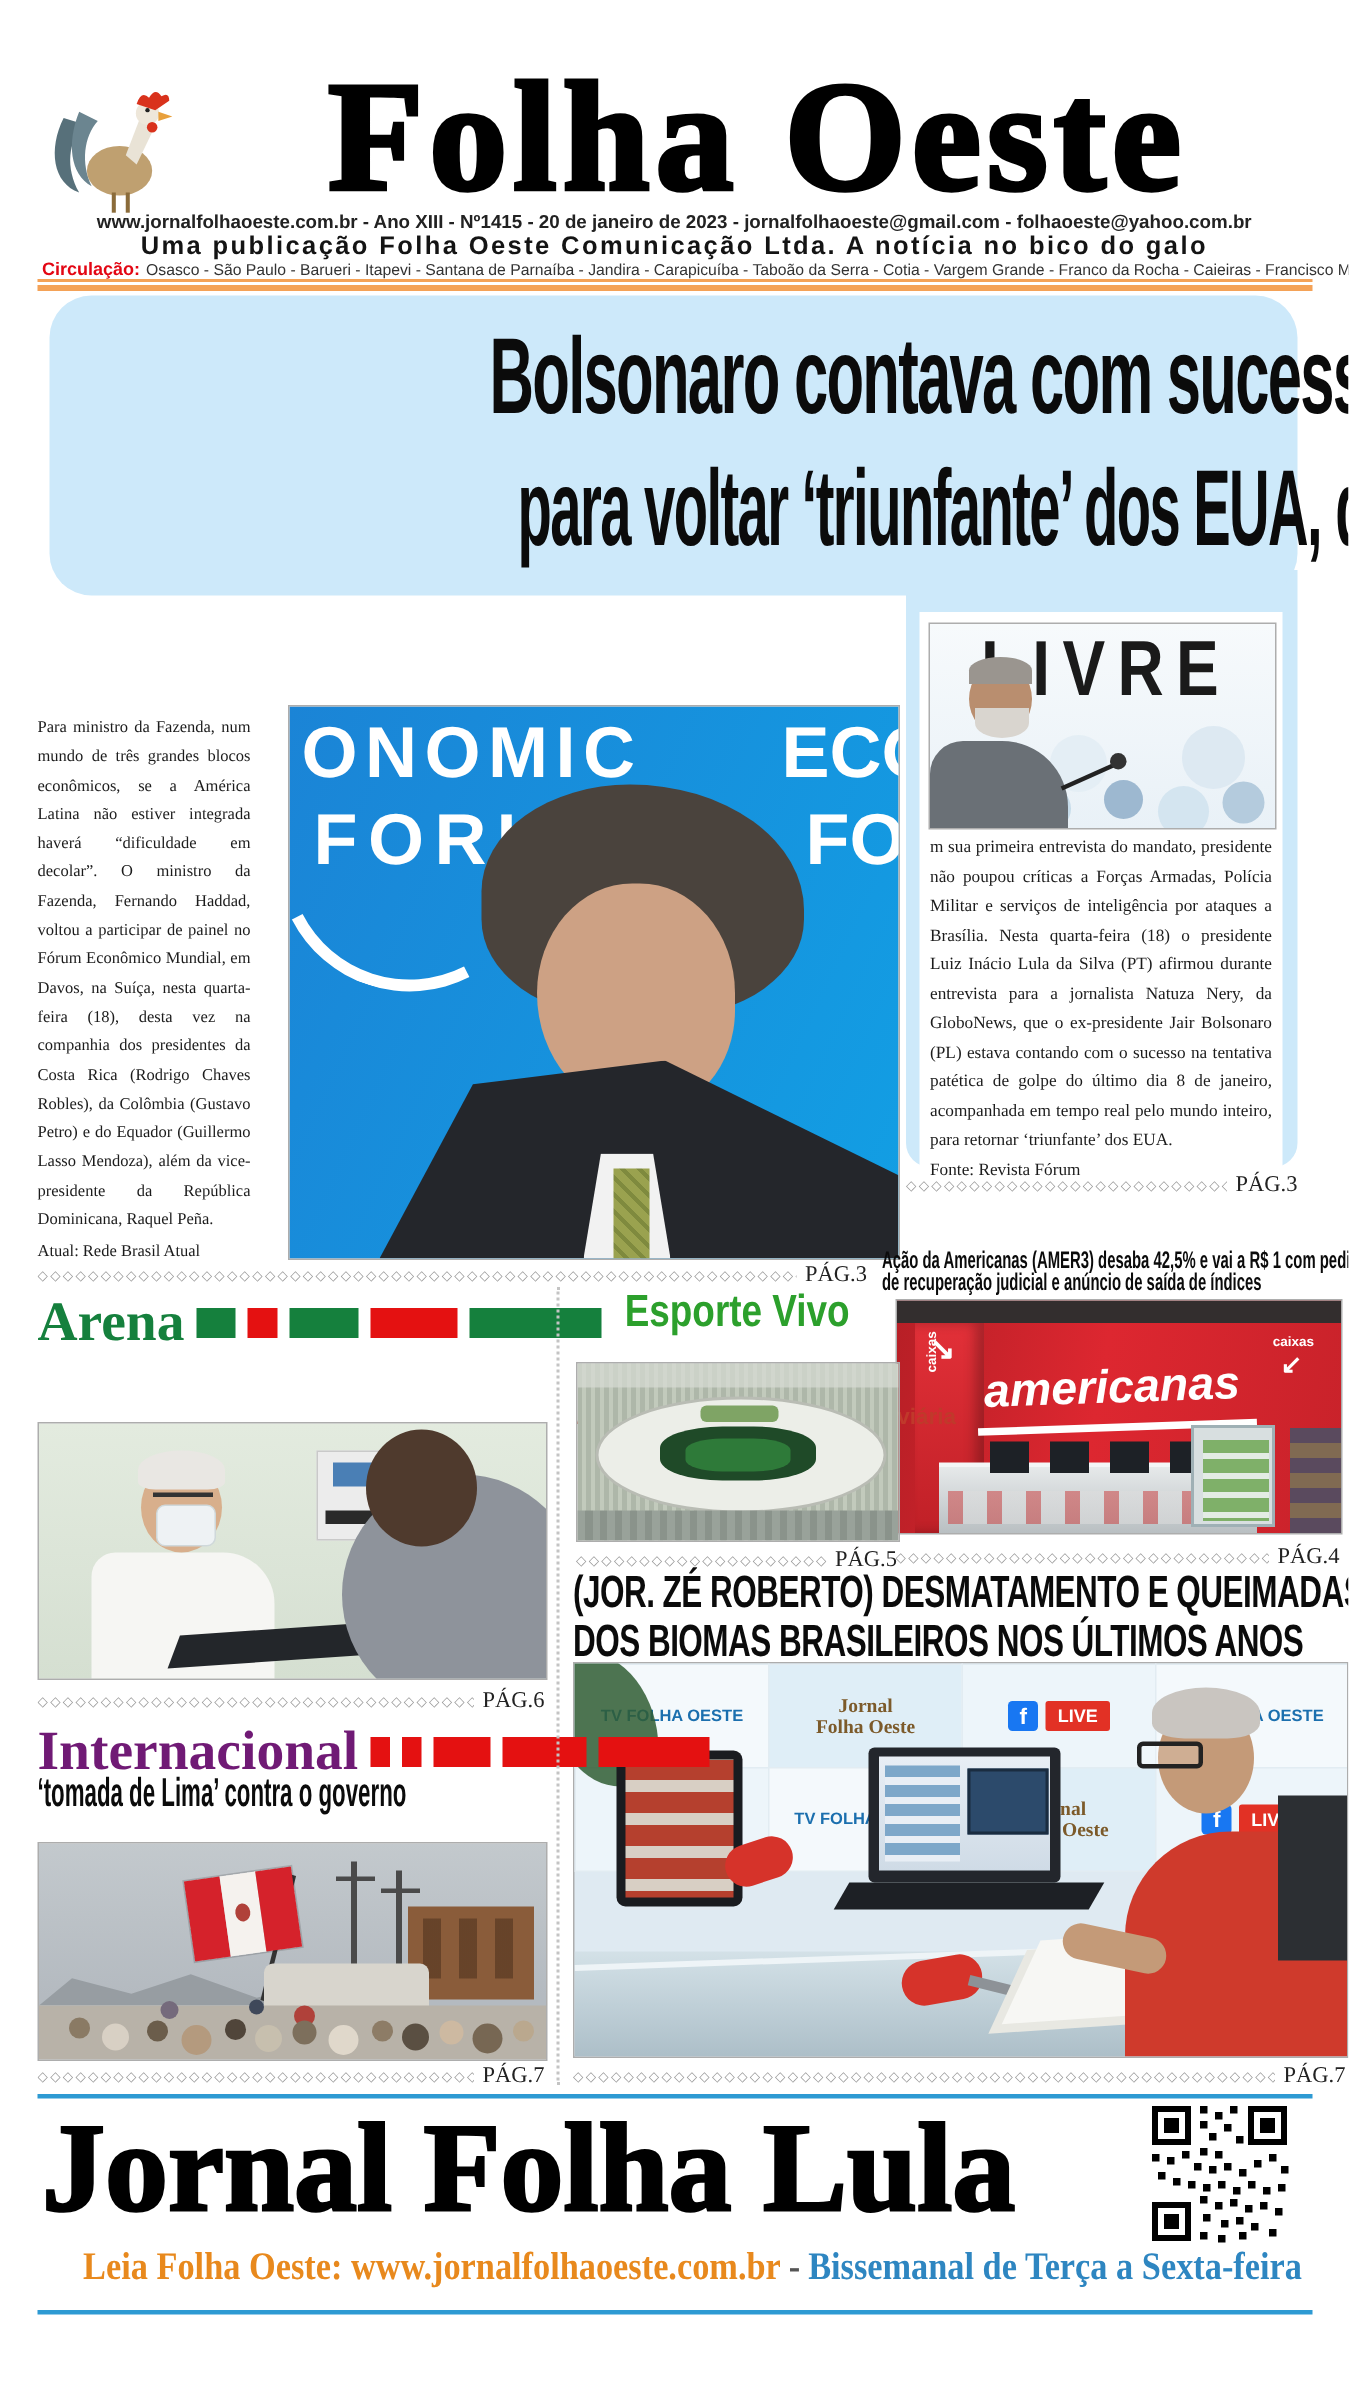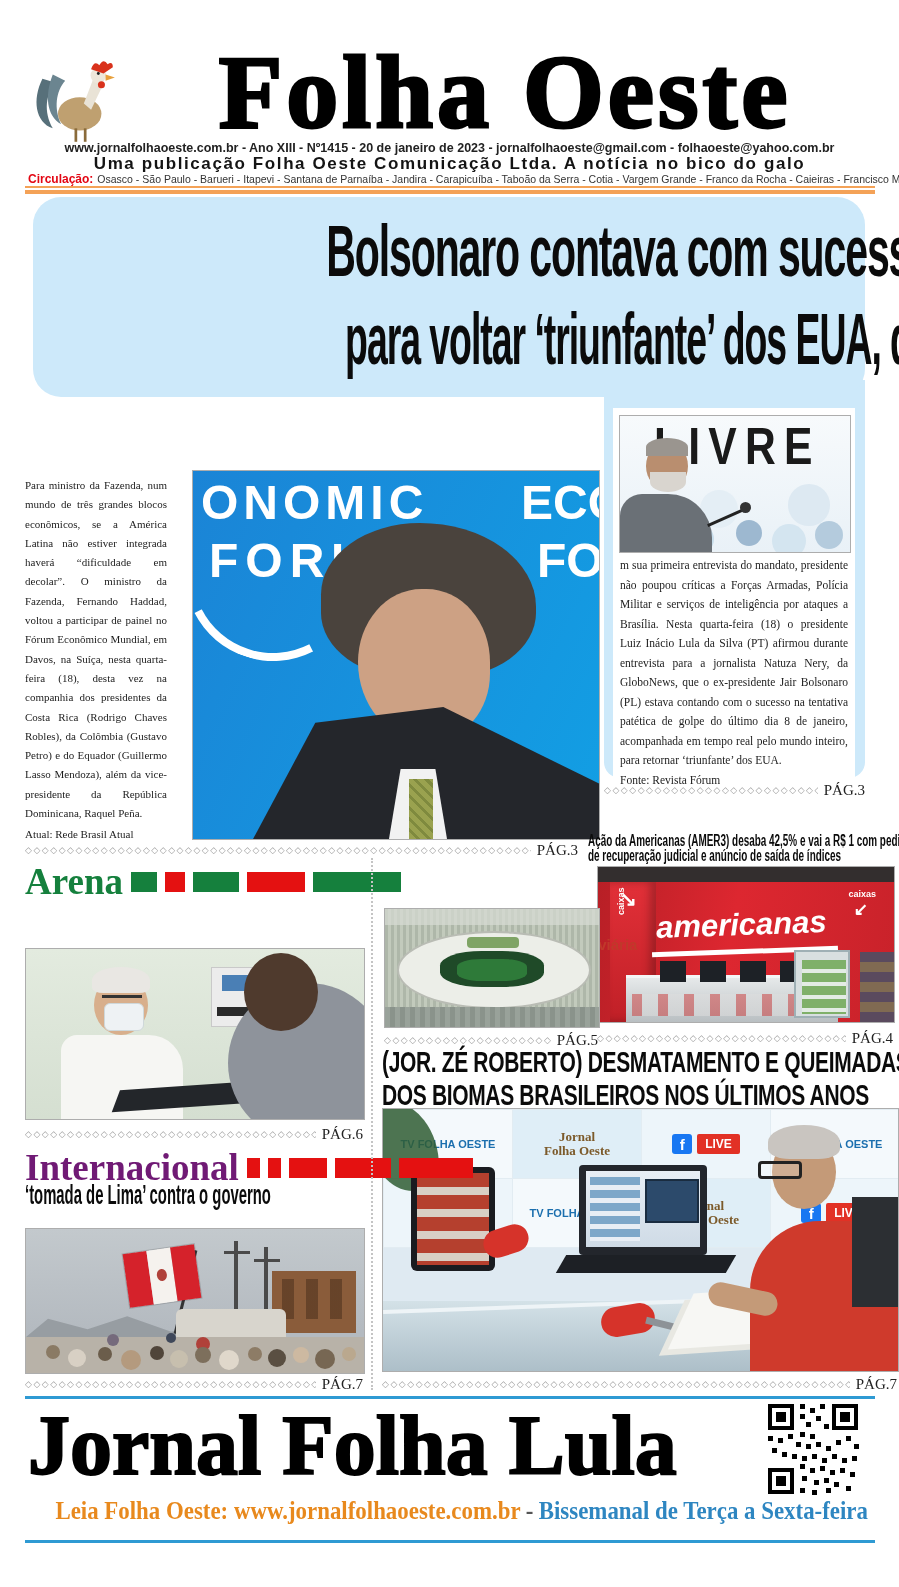--- a/index.html
+++ b/index.html
@@ -205,20 +205,21 @@
     <div class="ph-span" style="left:92px;top:136px;width:152px;height:22px;background:#23262a;transform:skewX(-24deg) rotate(-4deg);"></div>
     <div class="ph-span" style="left:250px;top:152px;width:22px;height:12px;background:#222;border-radius:50%;"></div>
     <div class="ph-span" style="right:-24px;top:34px;width:160px;height:160px;background:#8e939b;border-radius:50%;"></div>
     <div class="ph-span" style="right:46px;top:4px;width:74px;height:78px;background:#4f3a2d;border-radius:50%;"></div>
   </div>
   <div class="abs pagline" style="left:25px;top:1126px;width:338px;">
     <span class="diamonds">◇◇◇◇◇◇◇◇◇◇◇◇◇◇◇◇◇◇◇◇◇◇◇◇◇◇◇◇◇◇◇◇◇◇◇◇◇◇◇◇◇◇◇◇◇◇◇◇◇◇◇◇◇◇◇◇◇◇◇◇◇◇◇◇◇◇◇◇◇◇◇◇◇◇◇◇◇◇◇◇◇◇◇◇◇◇◇◇◇◇</span>
     <span class="pag">PÁG.6</span>
   </div>
 
+  <div class="abs esporte-title"><span class="sxc">Esporte Vivo</span></div>
   <div class="abs esporte-sub nw">Arena Fonte Luminosa - Ferroviária</div>
   <div class="abs photo" style="left:384px;top:908px;width:214px;height:118px;background:repeating-linear-gradient(90deg,#aeb7a9 0 3px,#c2cabc 3px 6px);">
     <div class="ph-span" style="left:0;top:0;width:214px;height:16px;background:#d7dcd4;opacity:.7;"></div>
     <div class="ph-span" style="left:12px;top:22px;width:190px;height:74px;background:#eceee8;border:2px solid #b9bcb4;border-radius:50%;"></div>
     <div class="ph-span" style="left:55px;top:42px;width:104px;height:36px;background:#1f4a28;border-radius:40%;"></div>
     <div class="ph-span" style="left:72px;top:50px;width:70px;height:22px;background:#2e7a39;border-radius:35%;"></div>
     <div class="ph-span" style="left:82px;top:28px;width:52px;height:11px;background:#7fa465;border-radius:4px;"></div>
     <div class="ph-span" style="left:0;bottom:0;width:214px;height:20px;background:repeating-linear-gradient(90deg,#99a29a 0 5px,#8a938b 5px 10px);"></div>
   </div>
   <div class="abs pagline" style="left:384px;top:1032px;width:214px;">

